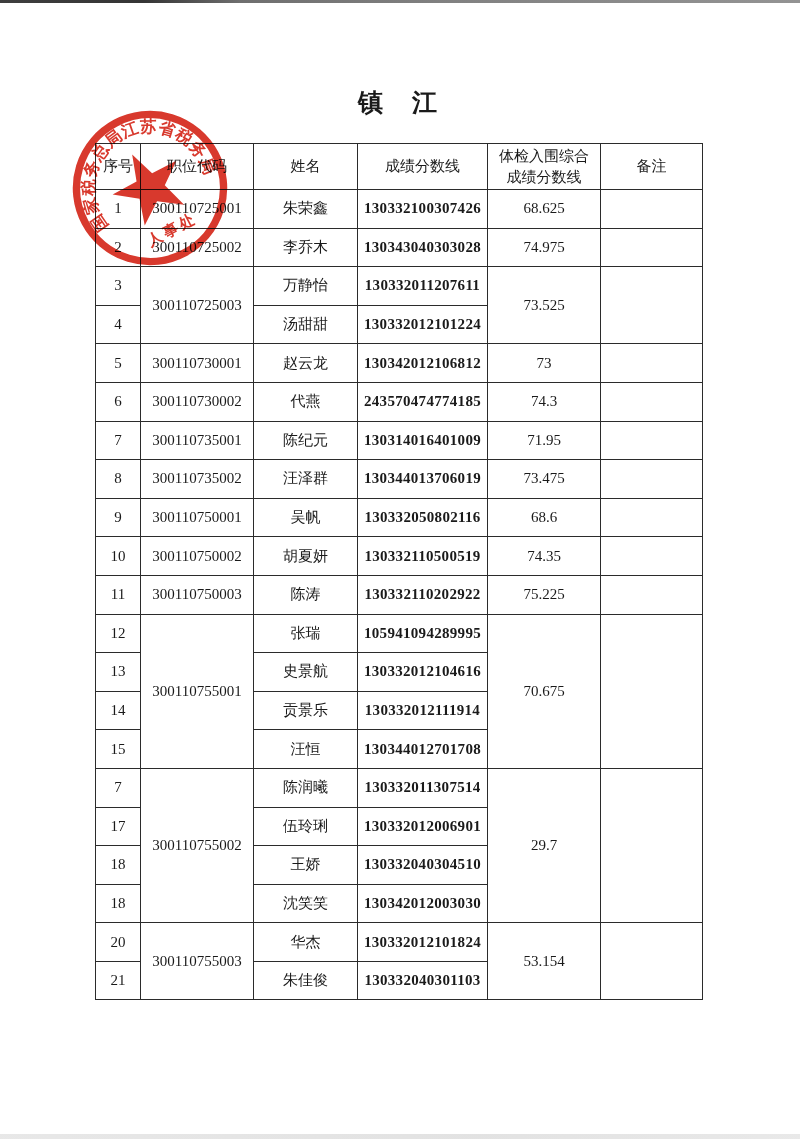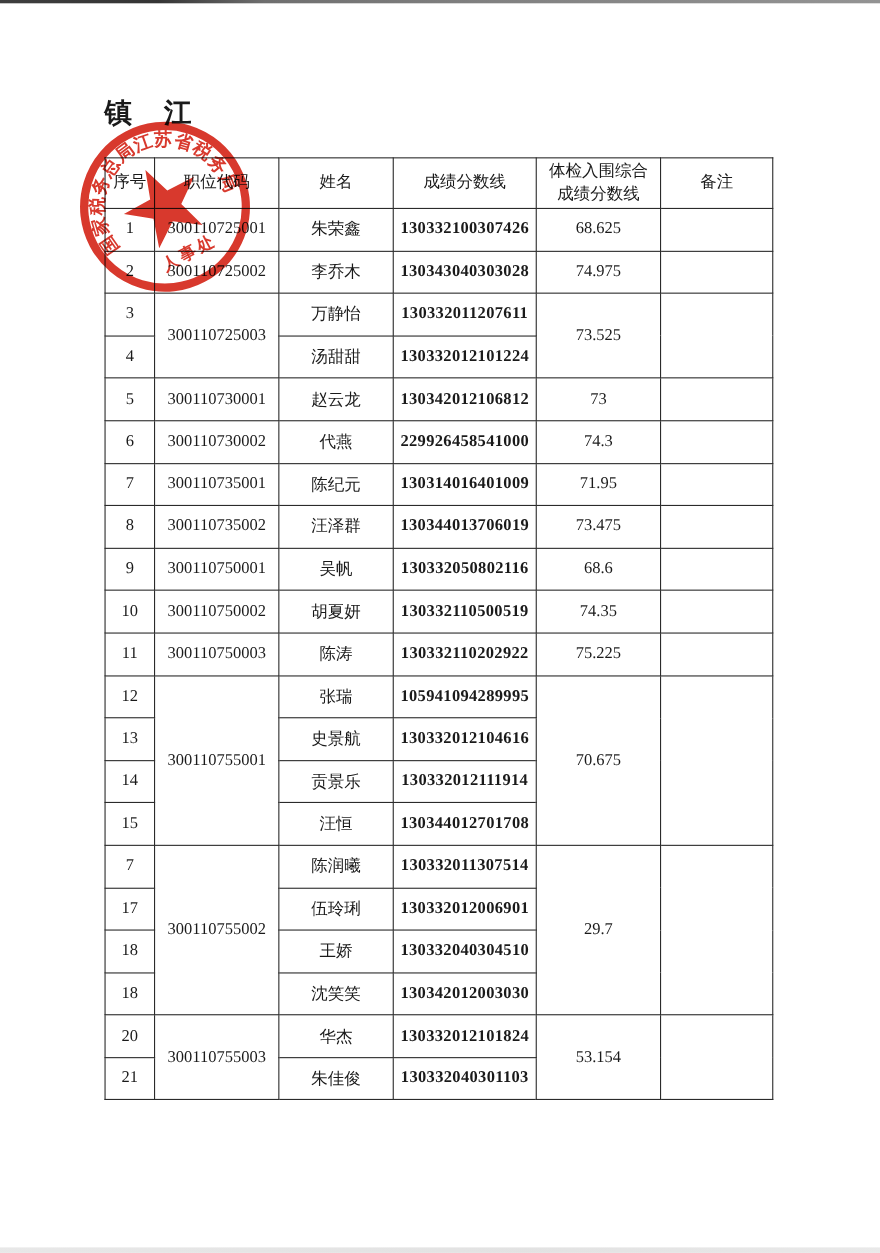--- a/index.html
+++ b/index.html
@@ -16,20 +16,21 @@
     background: linear-gradient(to right, #1c1c1c 0%, #111 18%, #555 30%, #6a6a6a 55%, #777 80%, #808080 100%);
     opacity: .85;
   }
   .scan-edge-bottom {
     position: absolute; left: 0; top: 1134px; width: 800px; height: 5px;
     background: linear-gradient(to right, #d8d8d8, #cfcfcf 60%, #dadada);
     opacity: .6;
   }
   .doc-title {
     position: absolute; left: 95px; top: 86px; width: 607px;
+    text-align: center;
     font-size: 25px; font-weight: bold;
     white-space: pre;
     letter-spacing: 2px;
   }
   table.score-table {
     position: absolute; left: 95px; top: 143px;
     width: 607px;
     border-collapse: collapse;
     table-layout: fixed;
     font-size: 15px;
@@ -125,21 +126,21 @@
         <td data-name="cell-position-code">300110730001</td>
         <td data-name="cell-name">赵云龙</td>
         <td data-name="cell-ticket-number">130342012106812</td>
         <td data-name="cell-score">73</td>
         <td data-name="cell-remark"></td>
       </tr>
       <tr data-name="table-row">
         <td data-name="cell-index">6</td>
         <td data-name="cell-position-code">300110730002</td>
         <td data-name="cell-name">代燕</td>
-        <td data-name="cell-ticket-number">229926458541000</td>
+        <td data-name="cell-ticket-number">243570474774185</td>
         <td data-name="cell-score">74.3</td>
         <td data-name="cell-remark"></td>
       </tr>
       <tr data-name="table-row">
         <td data-name="cell-index">7</td>
         <td data-name="cell-position-code">300110735001</td>
         <td data-name="cell-name">陈纪元</td>
         <td data-name="cell-ticket-number">130314016401009</td>
         <td data-name="cell-score">71.95</td>
         <td data-name="cell-remark"></td>

